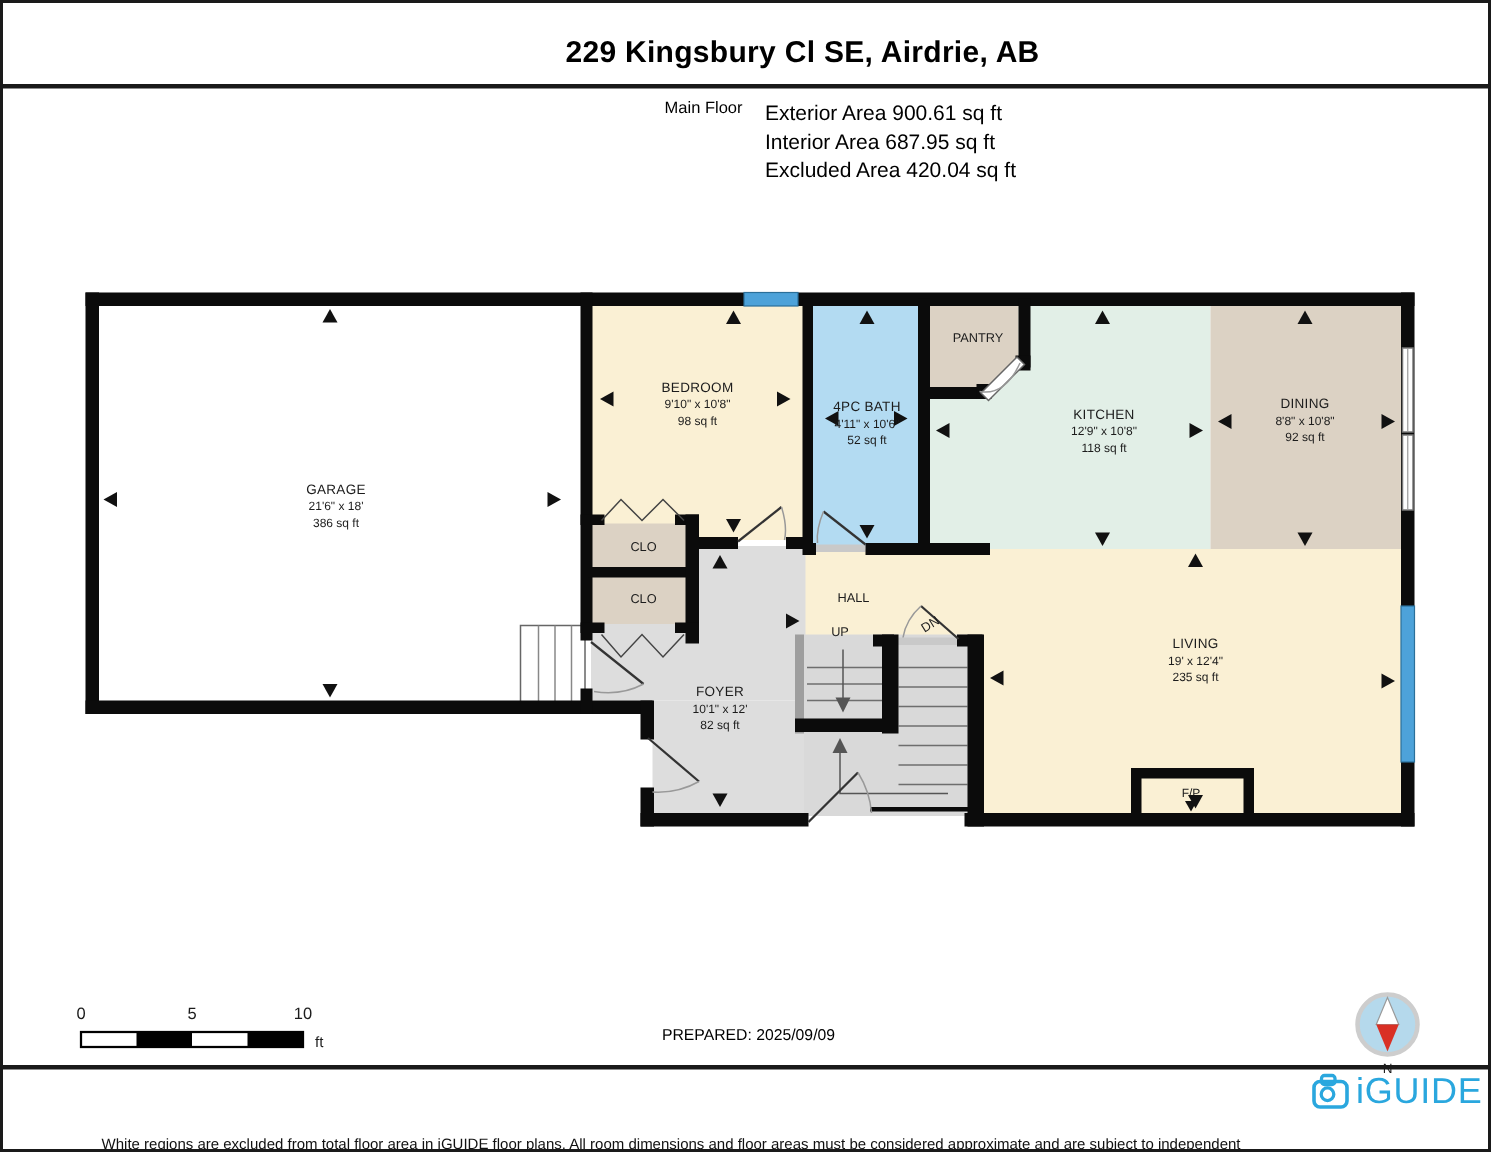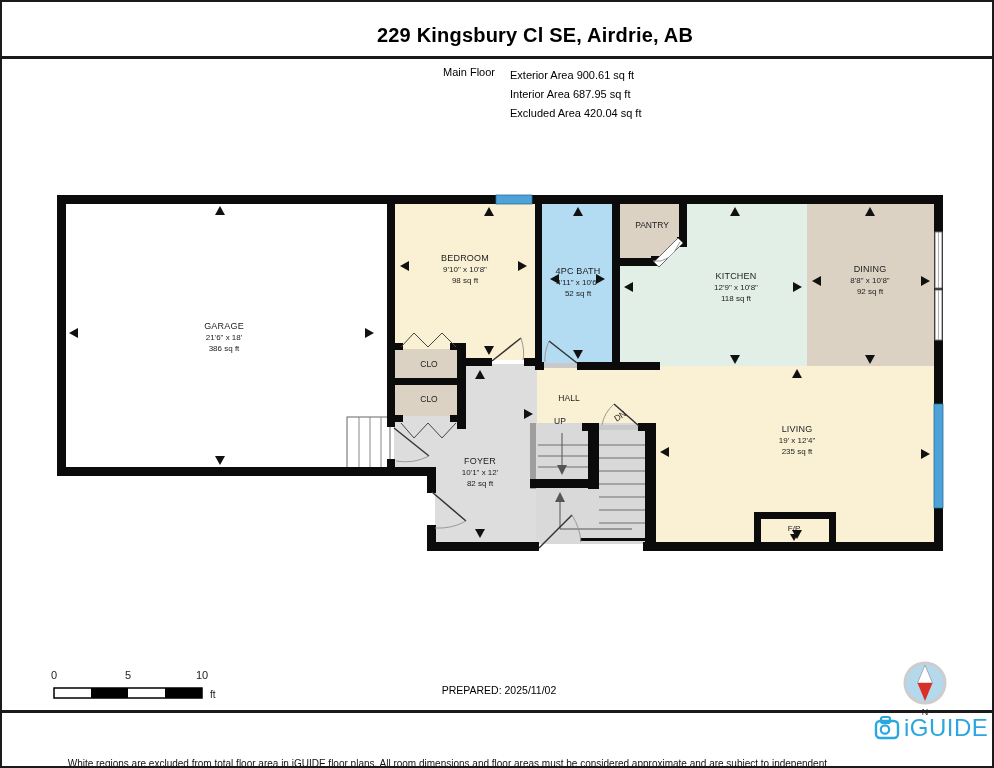--- a/index.html
+++ b/index.html
@@ -10,21 +10,21 @@
   }
   .page-title{
     position:absolute;top:22px;left:0;width:100%;text-align:center;
     font-size:20px;font-weight:bold;letter-spacing:.2px;color:#000;padding-left:38px;
   }
   .header-rule{position:absolute;top:54px;left:0;width:100%;height:2.5px;background:#1a1a1a;}
   .floor-label{
     position:absolute;top:64px;left:290px;width:203px;text-align:right;
     font-size:11px;font-weight:normal;color:#000;
   }
-  .stats{position:absolute;top:64px;left:508px;font-size:11px;line-height:19px;color:#000;}
+  .stats{position:absolute;top:64px;left:508px;font-size:14px;line-height:19px;color:#000;}
   .plan-svg{position:absolute;top:0;left:0;}
   .prepared{
     position:absolute;top:682px;left:347px;width:300px;text-align:center;
     font-size:10.5px;color:#000;
   }
   .footer-rule{position:absolute;top:708px;left:0;width:100%;height:2.5px;background:#1a1a1a;}
   .disclaimer{
     position:absolute;top:756px;left:15px;width:810px;text-align:right;
     font-size:10px;color:#111;
   }
@@ -256,21 +256,21 @@
     </g>
 
     <g>
       <circle cx="923" cy="681" r="20" fill="#B5D9EC" stroke="#CDCDCD" stroke-width="3"></circle>
       <polygon points="923,663 915.5,681 930.5,681" fill="#ffffff" stroke="#9a9a9a" stroke-width="0.8"></polygon>
       <polygon points="915.5,681 930.5,681 923,699" fill="#D93025"></polygon>
       <text x="923" y="713" text-anchor="middle" class="nlab">N</text>
     </g>
   </svg>
 
-  <div class="prepared">PREPARED: 2025/11/02</div>
+  <div class="prepared">PREPARED: 2025/09/09</div>
   <div class="footer-rule"></div>
   <div class="disclaimer">White regions are excluded from total floor area in iGUIDE floor plans. All room dimensions and floor areas must be considered approximate and are subject to independent verification.</div>
 
   <div class="brand">
     <svg width="28" height="26" viewBox="0 0 28 26">
       <rect x="3" y="6" width="22" height="17" rx="4" fill="none" stroke="#2AA7DE" stroke-width="2.4"></rect>
       <rect x="8" y="2" width="9" height="6" rx="2" fill="none" stroke="#2AA7DE" stroke-width="2.2"></rect>
       <circle cx="12" cy="14.5" r="4.2" fill="none" stroke="#2AA7DE" stroke-width="2.2"></circle>
     </svg>
     <span class="brand-text">iGUIDE</span>

